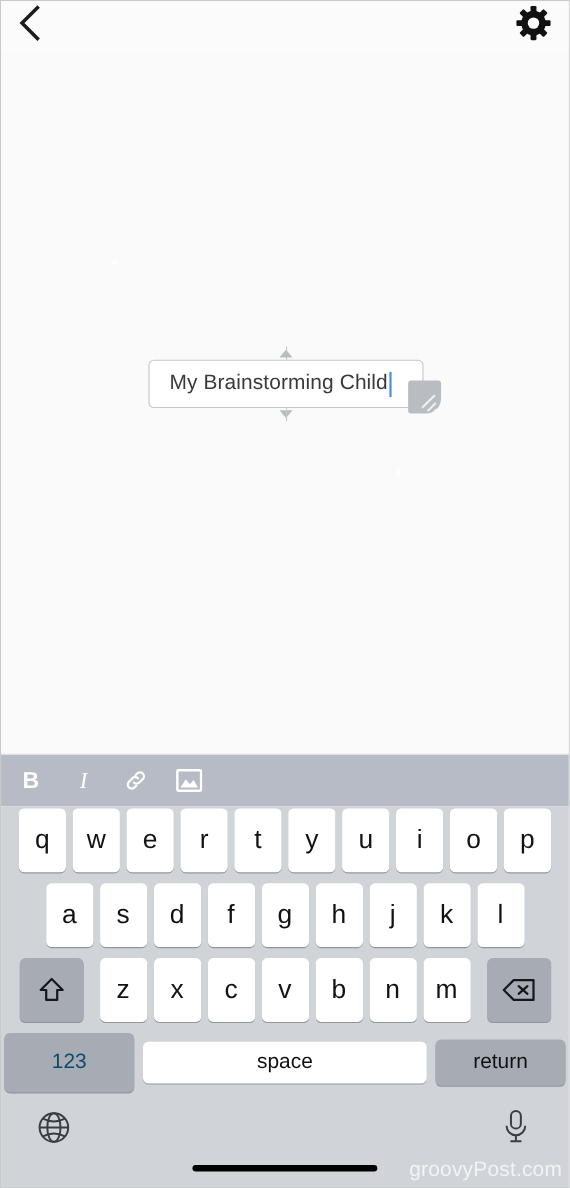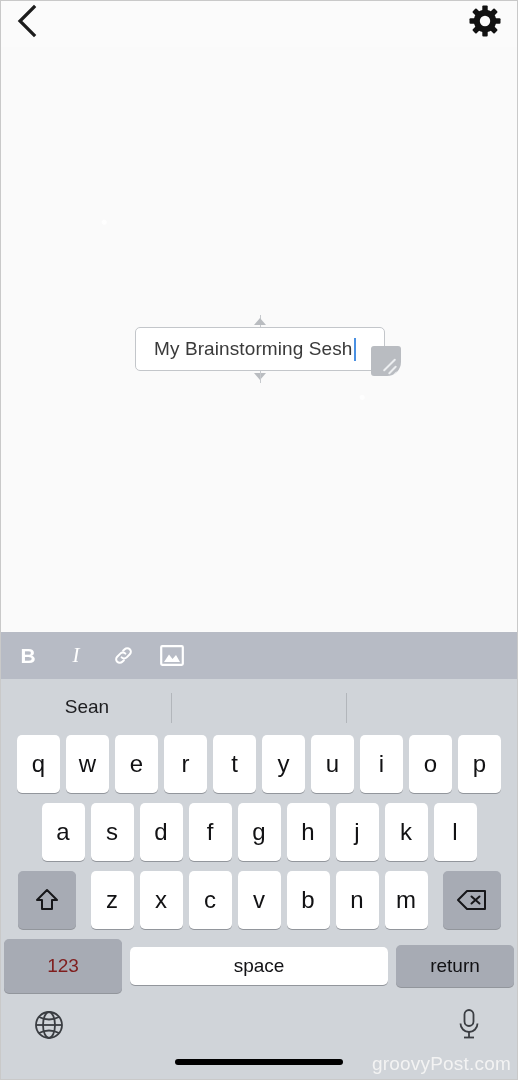--- a/index.html
+++ b/index.html
@@ -189,21 +189,21 @@
     border-radius: 5px;
     height: 58px;
     display: flex; align-items: center; justify-content: center;
     flex: 0 0 auto;
   }
   .key-shift  { width: 58px; margin-right: 12px; }
   .key-back   { width: 58px; margin-left: 12px; }
 
   .row4 { margin-bottom: 0; }
   .key-123 {
-    width: 118px; height: 54px; font-size: 19px; color: #7f1d1d;
+    width: 118px; height: 54px; font-size: 19px; color: #0c4a6e;
     background: #a7abb4; border-radius: 5px;
     display: flex; align-items: center; justify-content: center;
     box-shadow: 0 1px 0 rgba(135,139,145,.85);
   }
   .key-space {
     flex: 1 1 auto; height: 38px; margin: 0 8px;
     background: #ffffff; border-radius: 5px;
     display: flex; align-items: center; justify-content: center;
     font-size: 19px; color: #111114;
     box-shadow: 0 1px 0 rgba(135,139,145,.85);
@@ -266,21 +266,21 @@
         <circle cx="17" cy="17" r="5.2" fill="#fbfbfb"></circle>
       </svg>
     </div>
   </div>
 
   <div class="canvas">
     <div class="node">
       <div class="tri-stem-u"></div>
       <div class="tri tri-up"></div>
       <div class="node-box">
-        <span class="node-text">My Brainstorming Sesh</span>
+        <span class="node-text">My Brainstorming Child</span>
           <span class="caret"></span>
       </div>
       <div class="grip">
         <i></i>
           <i></i>
           <i></i>
       </div>
       <div class="tri tri-down"></div>
       <div class="tri-stem-d"></div>
     </div>
@@ -311,27 +311,20 @@
           <rect x="1.2" y="1.2" width="21.6" height="18.6" rx="1" fill="none" stroke="#ffffff" stroke-width="2.2"></rect>
           <path d="M4 17 L9 9.5 L12.5 14 L16 10 L20 17 Z" fill="#ffffff"></path>
         </svg>
       </div>
     </div>
 
   </div>
 
   <div class="kbd">
 
-    <div class="predict">
-      <div class="predict-cell">Sean</div>
-      <div class="pdiv" style="left:170px"></div>
-      <div class="predict-cell"></div>
-      <div class="pdiv" style="left:345px"></div>
-      <div class="predict-cell"></div>
-    </div>
 
     <div class="krow row1">
       <div class="key">q</div>
       <div class="key">w</div>
       <div class="key">e</div>
       <div class="key">r</div>
       <div class="key">t</div>
       <div class="key">y</div>
       <div class="key">u</div>
       <div class="key">i</div>

